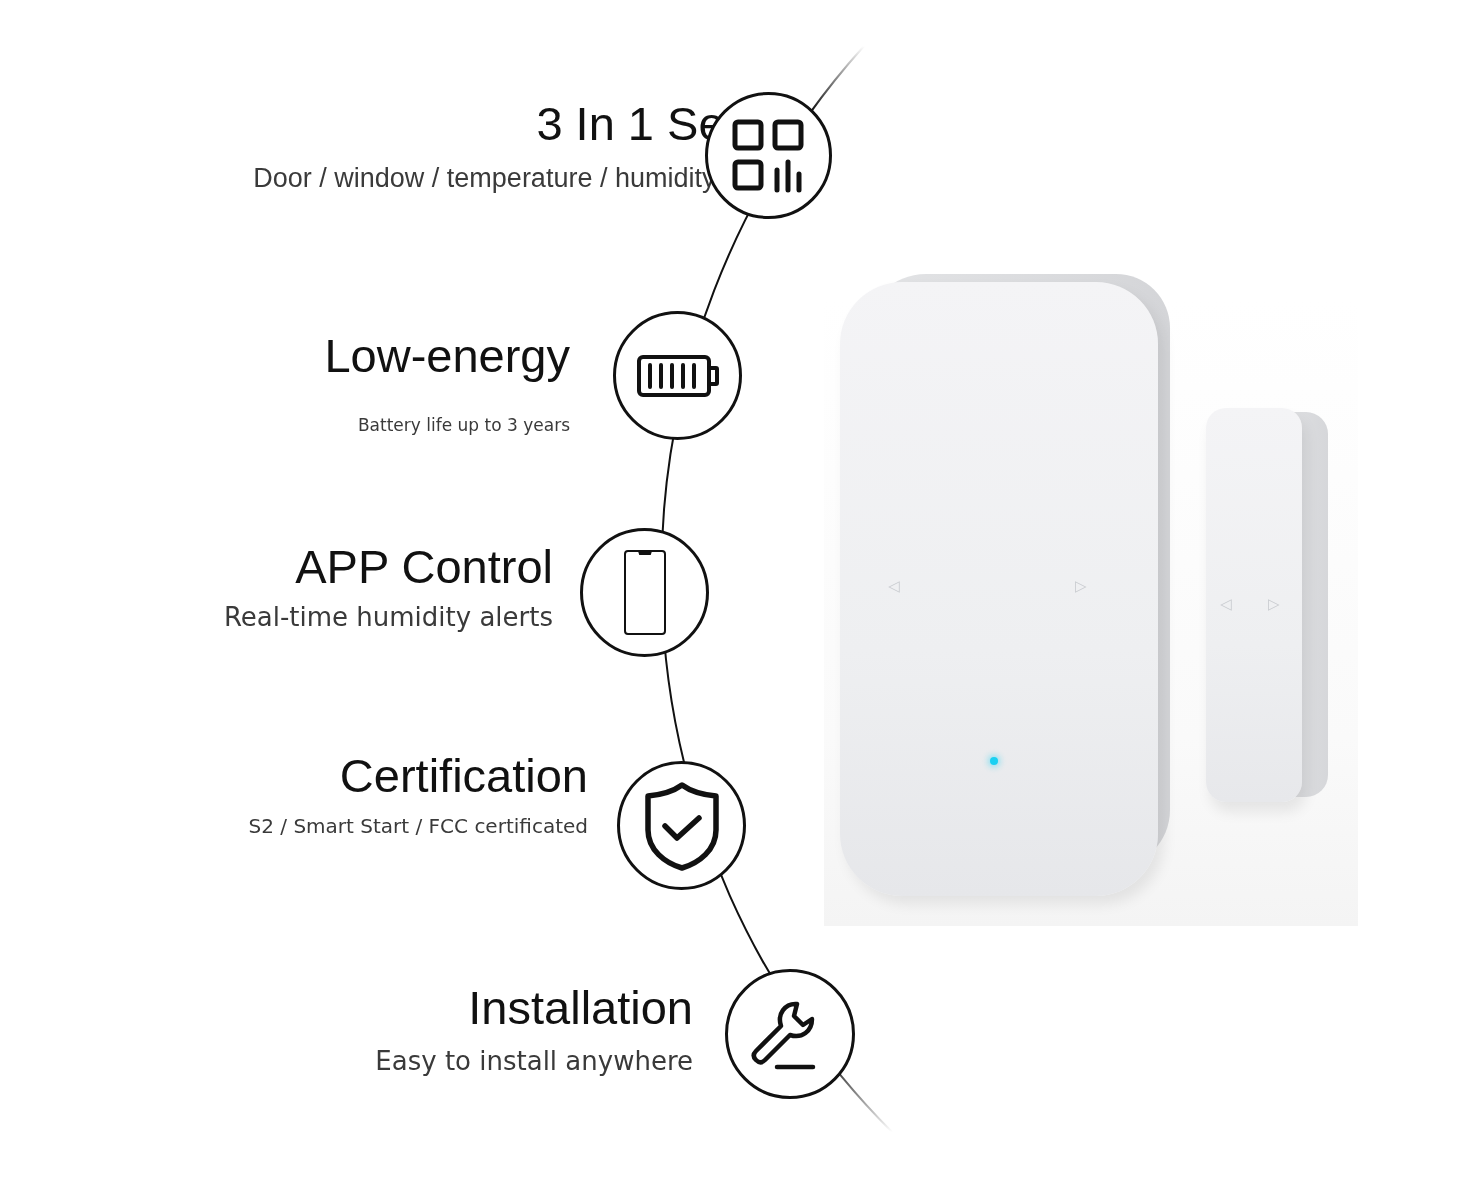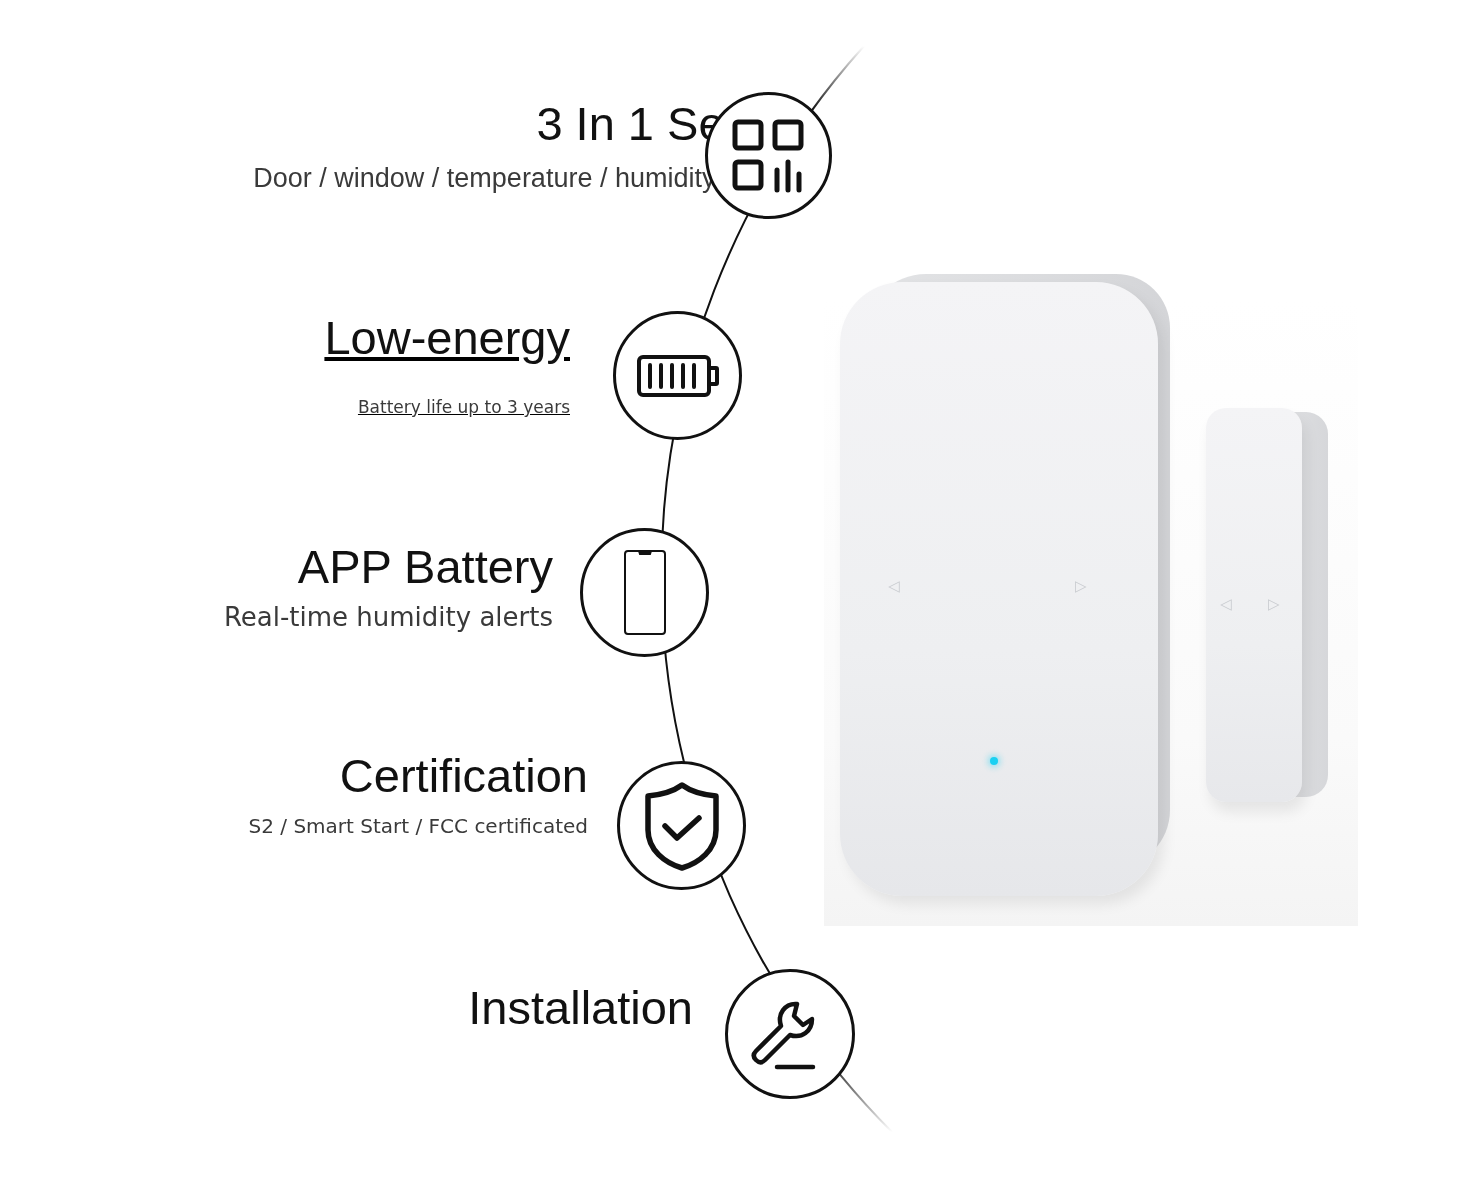--- a/index.html
+++ b/index.html
@@ -43,38 +43,38 @@
   <svg width="76" height="76" viewBox="0 0 76 76" fill="none" stroke="#111" stroke-width="5">
     <rect x="4" y="4" width="26" height="26" rx="3"></rect>
     <rect x="44" y="4" width="26" height="26" rx="3"></rect>
     <rect x="4" y="44" width="26" height="26" rx="3"></rect>
     <line x1="46" y1="52" x2="46" y2="72" stroke-linecap="round"></line>
     <line x1="57" y1="44" x2="57" y2="72" stroke-linecap="round"></line>
     <line x1="68" y1="56" x2="68" y2="72" stroke-linecap="round"></line>
   </svg>
 </div>
 
-<div class="feature" style="right: 910px; top: 314px; text-decoration: underline;">
+<div class="feature" style="right: 910px; top: 332px;">
   <div class="title" style="font-size: 47px;">Low-energy</div>
   <div class="desc desc-b" style="font-size: 17px; margin-top: 38px;">Battery life up to 3 years</div>
 </div>
 <div class="icon-circle" style="left: 613px; top: 311px; width: 129px; height: 129px;">
   <svg width="84" height="48" viewBox="0 0 84 48" fill="none" stroke="#111" stroke-width="4">
     <rect x="3" y="5" width="70" height="38" rx="4"></rect>
     <rect x="73" y="16" width="8" height="16" rx="1"></rect>
     <line x1="14" y1="13" x2="14" y2="35" stroke-linecap="round"></line>
     <line x1="25" y1="13" x2="25" y2="35" stroke-linecap="round"></line>
     <line x1="36" y1="13" x2="36" y2="35" stroke-linecap="round"></line>
     <line x1="47" y1="13" x2="47" y2="35" stroke-linecap="round"></line>
     <line x1="58" y1="13" x2="58" y2="35" stroke-linecap="round"></line>
   </svg>
 </div>
 
 <div class="feature" style="right: 927px; top: 543px;">
-  <div class="title" style="font-size: 47px;">APP Battery</div>
+  <div class="title" style="font-size: 47px;">APP Control</div>
   <div class="desc desc-b" style="font-size: 26px; margin-top: 14px;">Real-time humidity alerts</div>
 </div>
 <div class="icon-circle" style="left: 580px; top: 528px; width: 129px; height: 129px;">
   <svg width="44" height="88" viewBox="0 0 44 88" fill="none" stroke="#111" stroke-width="2">
     <rect x="2" y="2" width="40" height="83" rx="3"></rect>
     <path d="M 16 2 L 17 5 L 27 5 L 28 2" fill="#111"></path>
   </svg>
 </div>
 
 <div class="feature" style="right: 892px; top: 752px;">
@@ -83,20 +83,21 @@
 </div>
 <div class="icon-circle" style="left: 617px; top: 761px; width: 129px; height: 129px;">
   <svg width="78" height="92" viewBox="0 0 78 92" fill="none" stroke="#111" stroke-width="5.5" stroke-linejoin="round" stroke-linecap="round">
     <path d="M 39 5 C 28 13 16 15 5 16 L 5 50 C 5 70 22 83 39 88 C 56 83 73 70 73 50 L 73 16 C 62 15 50 13 39 5 Z"></path>
     <path d="M 22 46 L 34 58 L 56 38"></path>
   </svg>
 </div>
 
 <div class="feature" style="right: 787px; top: 984px;">
   <div class="title" style="font-size: 47px;">Installation</div>
+  <div class="desc desc-b" style="font-size: 26px; margin-top: 17px;">Easy to install anywhere</div>
 </div>
 <div class="icon-circle" style="left: 725px; top: 969px; width: 130px; height: 130px;">
   <svg width="80" height="80" viewBox="0 0 80 80" fill="none" stroke="#111" stroke-width="4.5" stroke-linejoin="round" stroke-linecap="round">
     <path d="M 47 10 C 35 9 27 20 31 32 L 6 57 C 3 60 3 63 6 66 C 9 69 12 69 15 66 L 40 41 C 52 45 62 37 62 25 L 53 31 L 44 22 Z"></path>
     <line x1="27" y1="73" x2="63" y2="73"></line>
   </svg>
 </div>
 
 <div class="product">
 

